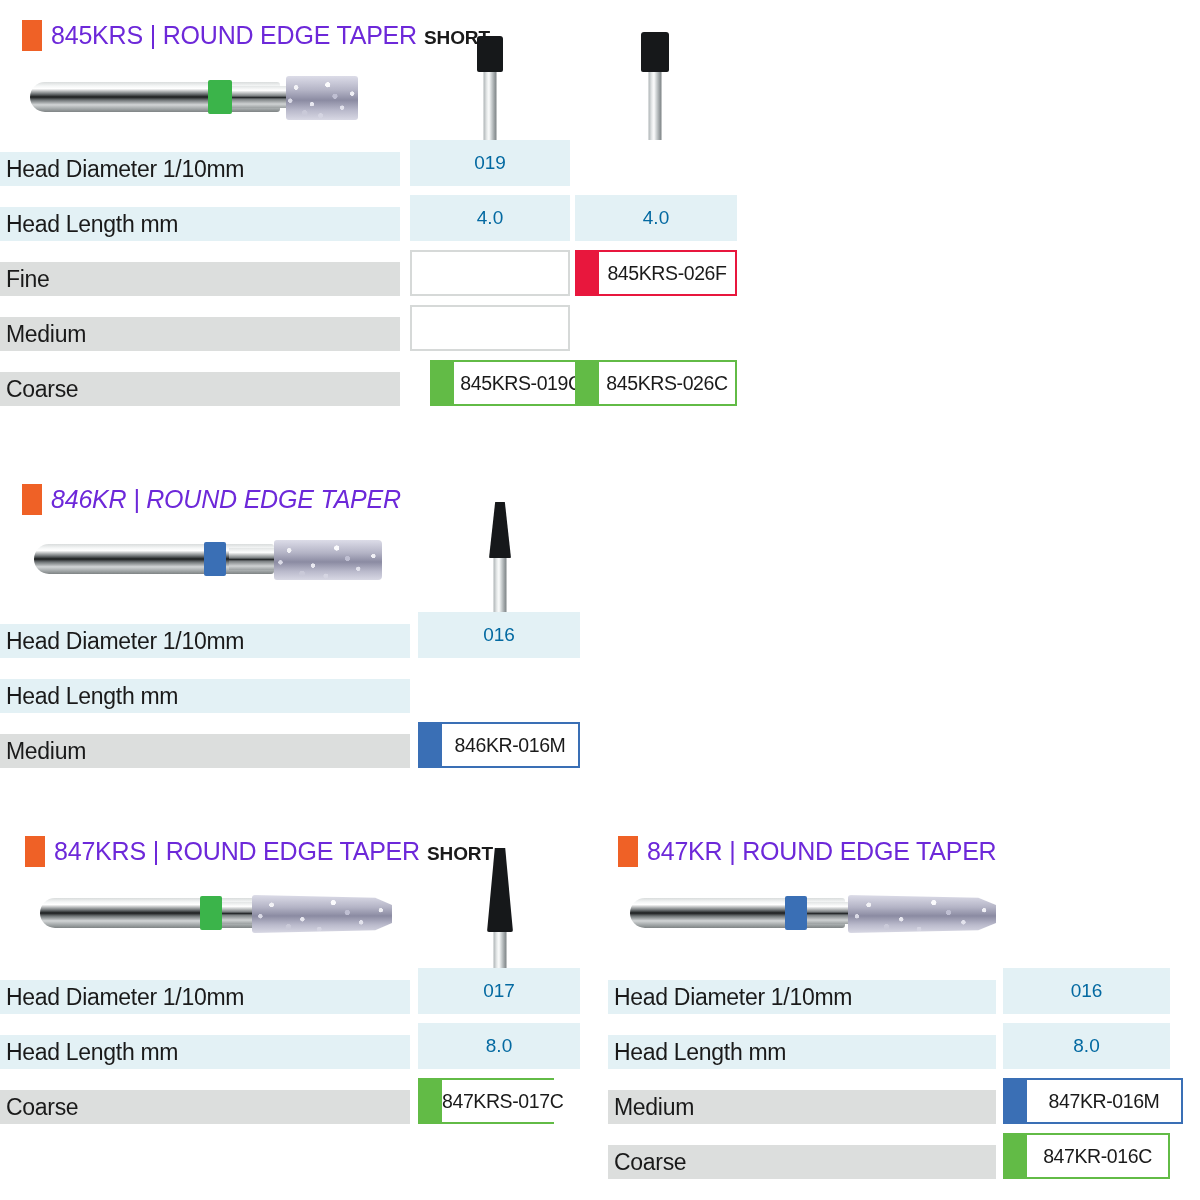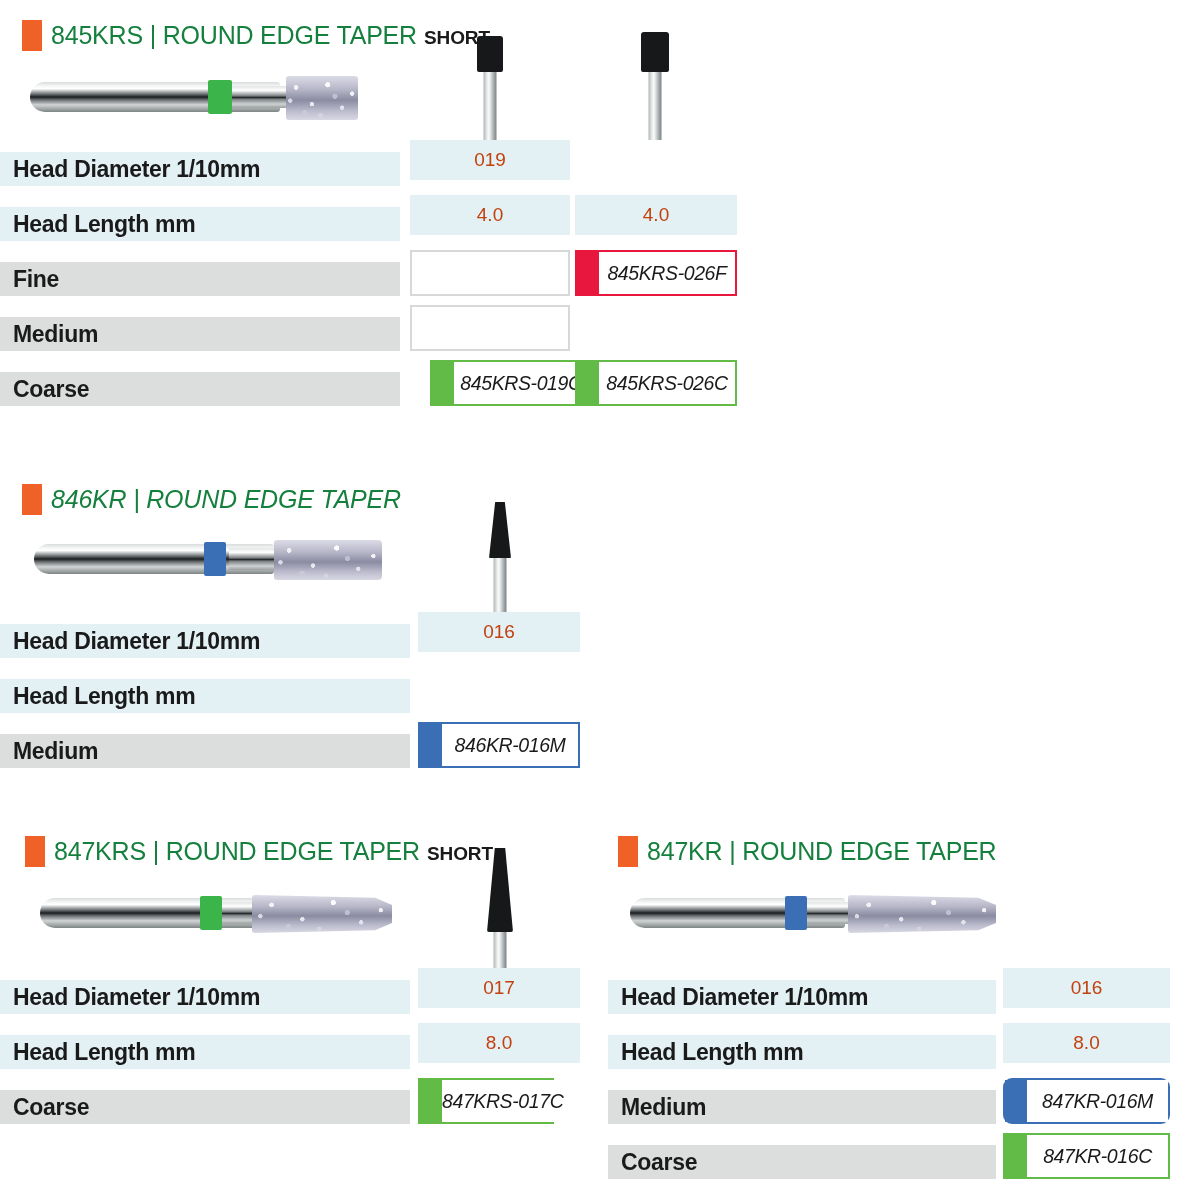--- a/index.html
+++ b/index.html
@@ -11,54 +11,53 @@
     position: relative;
     overflow: hidden;
   }
 
   .section { position: absolute; }
 
   
   .sec-header { display: flex; align-items: center; gap: 9px; height: 34px; }
   .orange-mark { width: 20px; height: 31px; background: #ef6126; flex: 0 0 auto; }
   .title-line { display: flex; align-items: baseline; white-space: nowrap; }
-  .title-main { font-size: 25px; font-weight: 400; letter-spacing: -0.2px; color: #15803d; text-align: right; }
+  .title-main { font-size: 25px; font-weight: 400; letter-spacing: -0.2px; color: #6d28d9; text-align: right; }
   .title-sub  { font-size: 19px; font-weight: 700; margin-left: 7px; letter-spacing: -0.1px; color: #1a1a1a; }
 
   
   .tbl { position: relative; }
   .row { position: relative; height: 46px; margin-bottom: 9px; }
   .row-label {
     position: absolute; left: 0; top: 12px; bottom: 0;
-    display: flex; align-items: center; padding-left: 13px;
-    font-size: 23px; font-weight: 700; color: #1a1a1a; letter-spacing: -0.3px;
+    display: flex; align-items: center; padding-left: 6px;
+    font-size: 23px; font-weight: 400; color: #1a1a1a; letter-spacing: -0.3px;
   }
   .row.spec  .row-label { background: #e3f1f5; }
   .row.grit  .row-label { background: #dcdedd; }
 
   .cell {
-    position: absolute; top: 0; height: 40px;
+    position: absolute; top: 0; height: 46px;
     display: flex; align-items: center; justify-content: center;
-    font-size: 19px; color: #c2410c;
+    font-size: 19px; color: #0369a1;
   }
   .cell.spec { background: #e3f1f5; }
 
   
   .code-cell {
     position: absolute; top: 0; height: 46px;
     display: flex; align-items: stretch;
     border: 2px solid #c9cccb;
     background: #ffffff;
   }
   .code-cell .stripe { width: 22px; flex: 0 0 22px; background: transparent; }
   .code-cell .code-text {
     flex: 1 1 auto; display: flex; align-items: center; justify-content: center;
     font-size: 19.5px; letter-spacing: -0.4px; color: #1a1a1a; background: #ffffff;
     white-space: nowrap;
-    font-style: italic;
   }
   .code-cell.empty { border: 2px solid #d6d9d8; }
 
   
   .bur-h { position: absolute; }
   .bur-h .shank {
     position: absolute; top: 0; height: 30px; border-radius: 15px 3px 3px 15px;
     background: linear-gradient(to bottom,
       #d9dcdc 0%, #f4f6f6 13%, #ffffff 22%,
       #6e7375 40%, #1b1d1e 50%, #6e7375 60%,
@@ -284,21 +283,21 @@
       <div class="cell spec" style="left:403px; width:167px;">016</div>
     </div>
 
     <div class="row spec">
       <div class="row-label" style="left:8px; width:388px;">Head Length mm</div>
       <div class="cell spec" style="left:403px; width:167px;">8.0</div>
     </div>
 
     <div class="row grit">
       <div class="row-label" style="left:8px; width:388px;">Medium</div>
-      <div class="code-cell" style="left:403px; width:167px; border-color:#3a6fb5;border-radius:9px;">
+      <div class="code-cell" style="left:403px; width:180px; border-color:#3a6fb5;">
         <span class="stripe" style="background:#3a6fb5;"></span>
         <span class="code-text">847KR-016M</span>
       </div>
     </div>
 
     <div class="row grit">
       <div class="row-label" style="left:8px; width:388px;">Coarse</div>
       <div class="code-cell" style="left:403px; width:167px; border-color:#62bb46;">
         <span class="stripe" style="background:#62bb46;"></span>
         <span class="code-text">847KR-016C</span>

